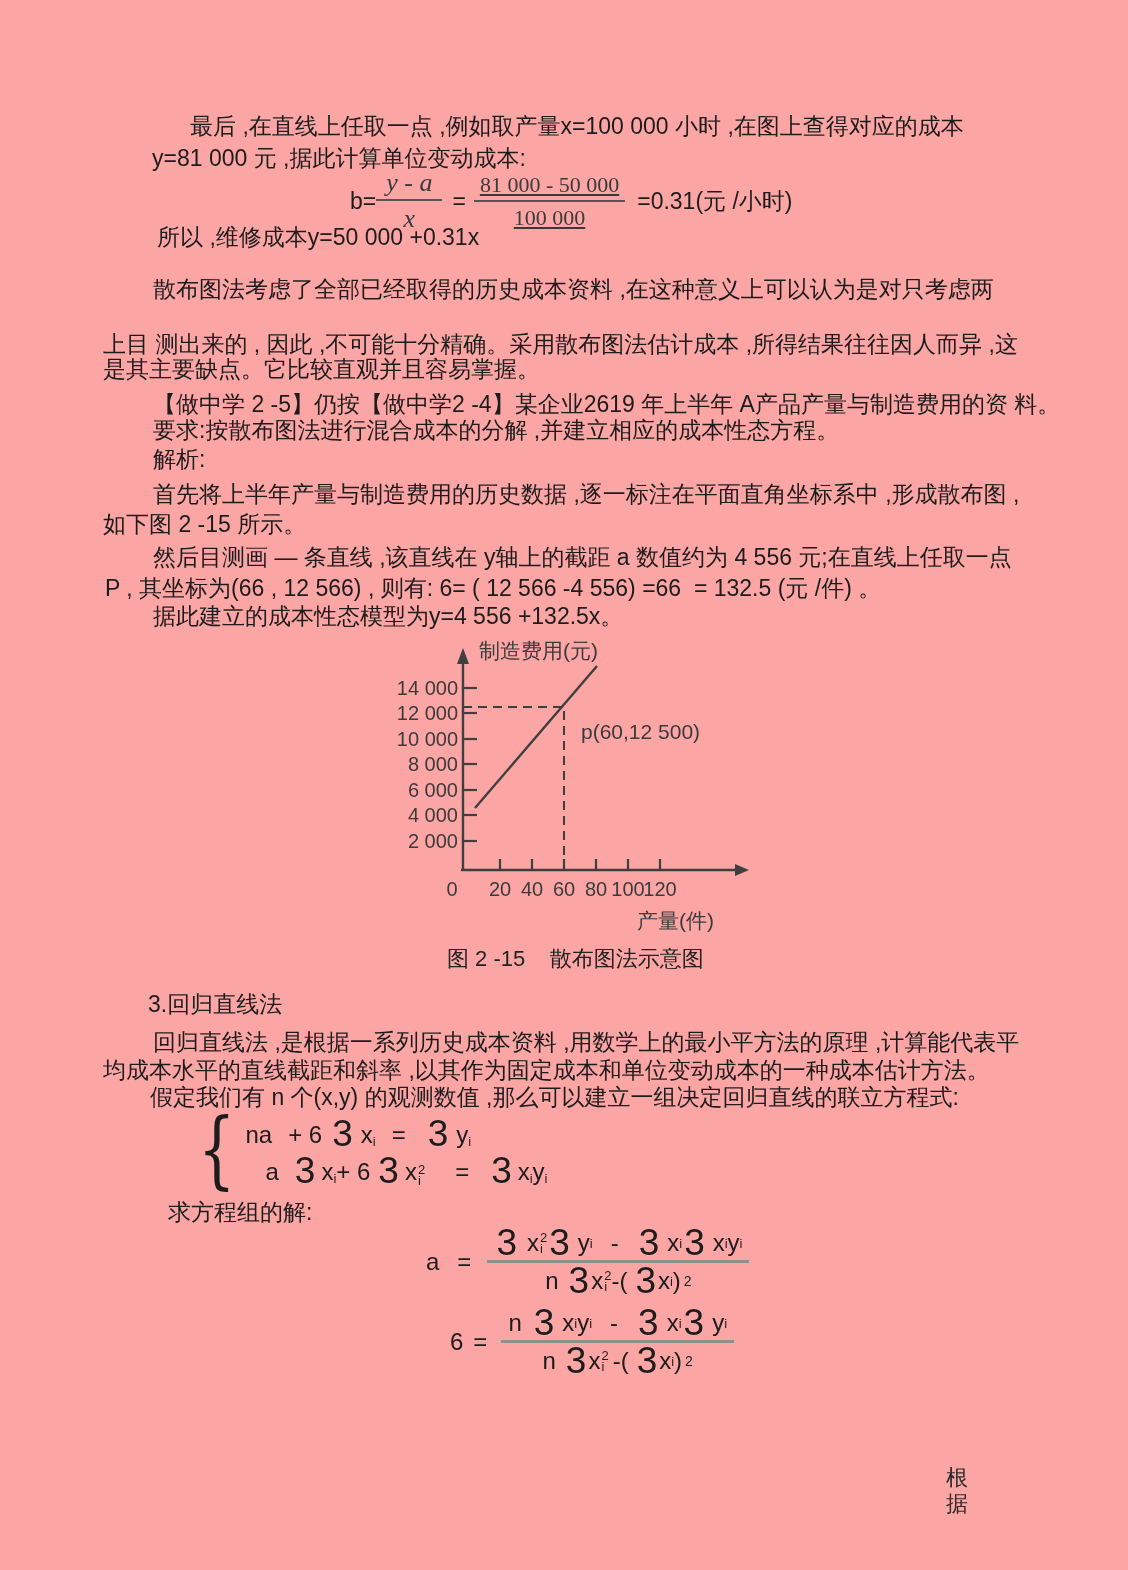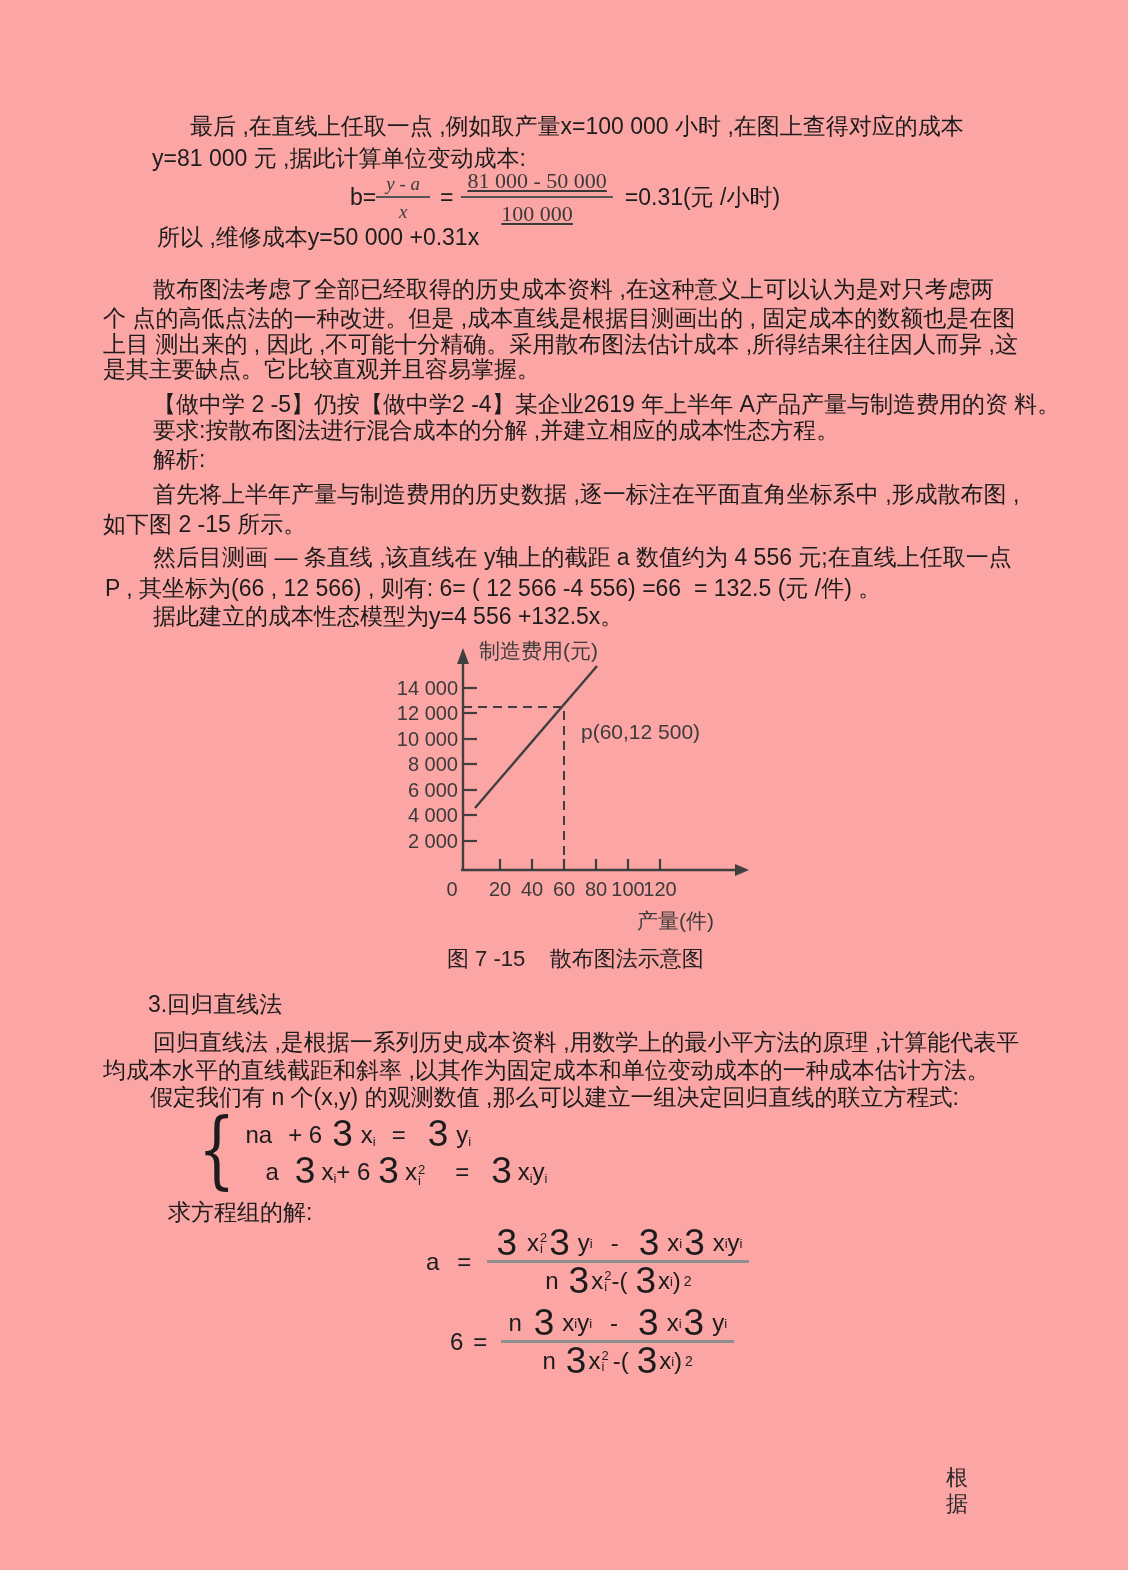--- a/index.html
+++ b/index.html
@@ -12,21 +12,21 @@
     position:absolute; white-space:pre; font-size:23px; line-height:28px; color:#1c1c1c;
   }
   .math-block{
     position:absolute; display:flex; align-items:center; white-space:pre;
     font-size:24px; color:#1c1c1c;
   }
   
   .frac{display:inline-flex; flex-direction:column; align-items:center; vertical-align:middle;}
   .frac .num{display:flex; align-items:center; padding:0 7px 2px; border-bottom:3px solid #8f8f8f;}
   .frac .den{display:flex; align-items:center; padding-top:3px;}
-  .frac.serif{font-family:"Liberation Serif","DejaVu Serif",serif; font-size:19px; color:#3a3a3a;text-align:right;}
+  .frac.serif{font-family:"Liberation Serif","DejaVu Serif",serif; font-size:26px; color:#3a3a3a;text-align:right;}
   .frac.serif .num{border-bottom:2px solid #555; padding:0 10px 1px;}
   .frac.serif .it{font-style:italic;}
   .frac.serif2{font-family:"Liberation Serif","DejaVu Serif",serif; font-size:22px; color:#3a3a3a;text-decoration:underline;}
   .frac.serif2 .num{border-bottom:2px solid #555; padding:0 6px 2px;}
   
   .sg{font-size:37px; line-height:30px; vertical-align:-7px; margin:0 2px;}
   .si{font-size:13px; vertical-align:-6px;}
   .sup{font-size:14px; vertical-align:11px;}
   .ss{display:inline-flex; flex-direction:column; align-items:flex-start;
       font-size:13px; line-height:11px; vertical-align:-4px; margin-left:1px;}
@@ -57,21 +57,20 @@
     <span class="frac serif2">
       <span class="num">81 000 - 50 000</span>
       <span class="den">100 000</span>
     </span>
     <span style="margin-left:12px;">=0.31(元 /小时)</span>
   </div>
 
   <div class="ln" style="left:157px; top:223px;">所以 ,维修成本y=50 000 +0.31x</div>
 
   <div class="ln" style="left:153px; top:275px;">散布图法考虑了全部已经取得的历史成本资料 ,在这种意义上可以认为是对只考虑两</div>
-  <div class="ln" style="left:103px; top:304px;">个 点的高低点法的一种改进。但是 ,成本直线是根据目测画出的 , 固定成本的数额也是在图</div>
   <div class="ln" style="left:103px; top:330px;">上目 测出来的 , 因此 ,不可能十分精确。采用散布图法估计成本 ,所得结果往往因人而异 ,这</div>
   <div class="ln" style="left:103px; top:355px;">是其主要缺点。它比较直观并且容易掌握。</div>
 
   <div class="ln" style="left:153px; top:390px;">【做中学 2 -5】仍按【做中学2 -4】某企业2619 年上半年 A产品产量与制造费用的资 料。</div>
   <div class="ln" style="left:153px; top:416px;">要求:按散布图法进行混合成本的分解 ,并建立相应的成本性态方程。</div>
   <div class="ln" style="left:153px; top:445px;">解析:</div>
   <div class="ln" style="left:153px; top:480px;">首先将上半年产量与制造费用的历史数据 ,逐一标注在平面直角坐标系中 ,形成散布图 ,</div>
   <div class="ln" style="left:103px; top:510px;">如下图 2 -15 所示。</div>
   <div class="ln" style="left:153px; top:543px;">然后目测画 — 条直线 ,该直线在 y轴上的截距 a 数值约为 4 556 元;在直线上任取一点</div>
   <div class="ln" style="left:105px; top:574px;">P , 其坐标为(66 , 12 566) , 则有: 6= ( 12 566 -4 556) =66  = 132.5 (元 /件) 。</div>
@@ -129,21 +128,21 @@
       <text x="242" y="290" font-size="21" fill="#3b3b3b">产量(件)</text>
 
       <line x1="80" y1="170" x2="202" y2="28" stroke="#3f3f3f" stroke-width="2.4"></line>
 
       <polyline points="68,69 169,69 169,232" fill="none" stroke="#3f3f3f" stroke-width="2" stroke-dasharray="9 6"></polyline>
 
       <text x="186" y="101" font-size="21" fill="#3b3b3b">p(60,12 500)</text>
     </svg>
   </div>
 
-  <div class="caption">图 7 -15    散布图法示意图</div>
+  <div class="caption">图 2 -15    散布图法示意图</div>
 
   <div class="ln" style="left:148px; top:990px;">3.回归直线法</div>
   <div class="ln" style="left:153px; top:1028px;">回归直线法 ,是根据一系列历史成本资料 ,用数学上的最小平方法的原理 ,计算能代表平</div>
   <div class="ln" style="left:103px; top:1056px;">均成本水平的直线截距和斜率 ,以其作为固定成本和单位变动成本的一种成本估计方法。</div>
   <div class="ln" style="left:150px; top:1083px;">假定我们有 n 个(x,y) 的观测数值 ,那么可以建立一组决定回归直线的联立方程式:</div>
 
   <div class="math-block" style="left:190px; top:1112px;">
     <span class="brace">{</span>
     <div class="sys-lines">
       <div class="sys-line">

